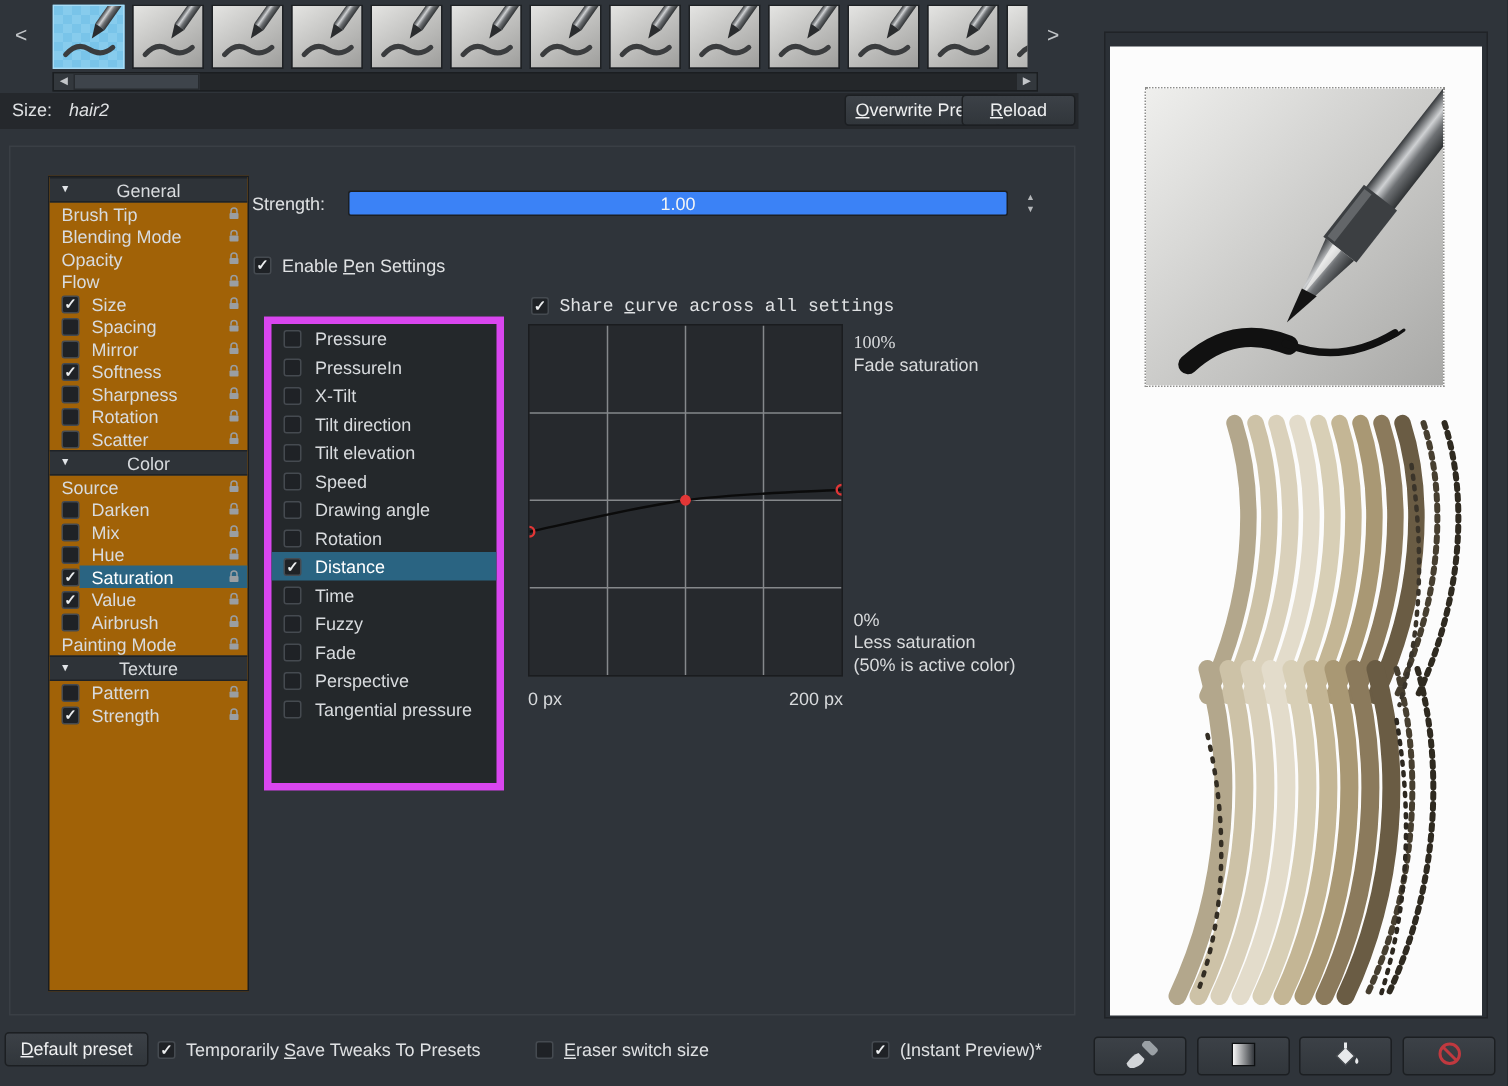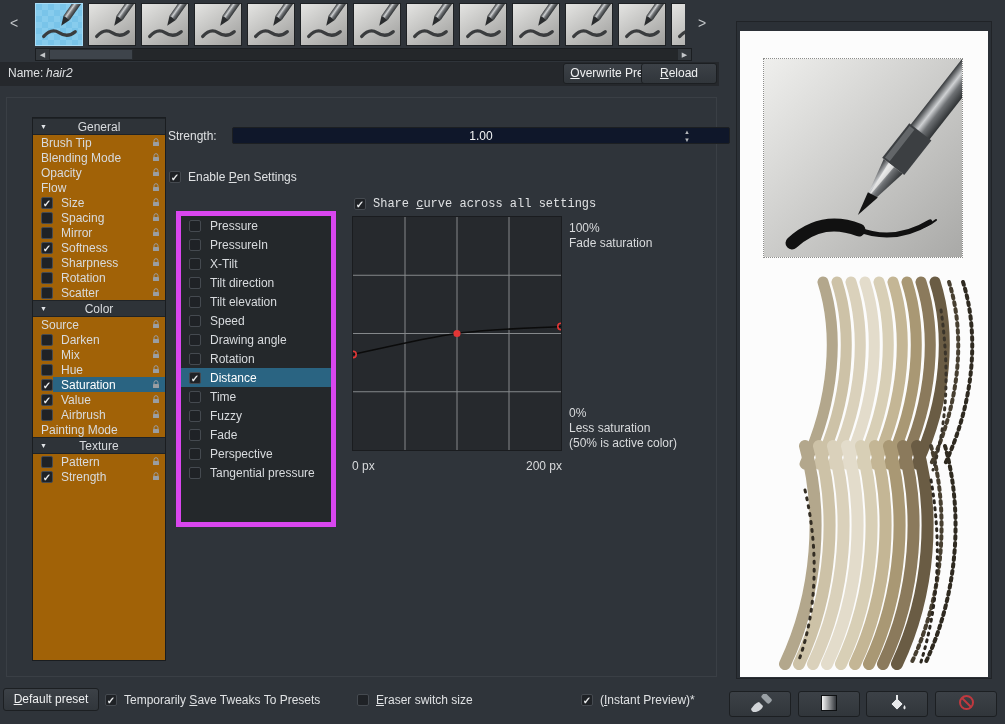--- a/index.html
+++ b/index.html
@@ -46,21 +46,21 @@
   .tri{position:absolute;left:7px;top:0;font-size:7px;line-height:15px;color:#e2e5e8;}
   .lock{flex:none;display:inline-flex;align-items:center;}
 
   
   .cb{display:inline-block;width:12px;height:12px;background:#1f2226;border:1px solid #454a50;
       border-radius:2px;color:#eceeef;font-size:10px;font-weight:bold;line-height:11px;
       text-align:center;box-sizing:border-box;flex:none;vertical-align:middle;overflow:visible;}
   .srow .cb{margin-left:8px;}
 
   
-  #strength-slider{position:absolute;left:232px;top:127px;width:498px;height:17px;background:#0f172a;
+  #strength-slider{position:absolute;left:232px;top:127px;width:440px;height:17px;background:#3b82f6;
       border:1px solid #1c1f22;border-radius:2px;color:#f2f4f5;text-align:center;line-height:16px;box-sizing:border-box;}
   .spin{position:absolute;left:681px;width:12px;height:8px;font-size:6px;color:#b4b7ba;text-align:center;line-height:8px;}
 
   
   #sensor-list{position:absolute;left:176px;top:211px;width:160px;height:316px;
                background:#24282b;border:5px solid #d946ef;box-sizing:border-box;overflow:hidden;}
   .qrow{display:flex;align-items:center;height:19px;padding-left:8px;color:#d8dbde;white-space:nowrap;}
   .qrow .cb{margin-right:9px;}
   .qrow.sel{background:#2a6482;color:#ffffff;}
 
@@ -210,21 +210,21 @@
     </div>
   <div class="strip-arrow" style="left:698px;">&gt;</div>
 
   <div class="hscroll">
     <div class="hs-btn" style="left:0;">◀</div>
     <div class="hs-thumb"></div>
     <div class="hs-btn" style="right:0;">▶</div>
   </div>
 
   <div class="name-strip"></div>
-  <div class="abs" style="left:8px;top:66px;">Name:</div>
+  <div class="abs" style="left:8px;top:66px;">Size:</div>
   <div class="abs" style="left:46px;top:66px;font-style:italic;">hair2</div>
   <div class="abs btn" style="left:533px;top:63px;width:104px;height:21px;line-height:19px;margin-left:30px;"><u>O</u>verwrite Preset</div>
   <div class="abs btn" style="left:641px;top:63px;width:76px;height:21px;line-height:19px;"><u>R</u>eload</div>
 
   <div class="mainframe"></div>
 
   <div id="settings-list">
       <div class="srow hdr">
         <span class="tri">▼</span>
         <span class="hlbl">General</span>
@@ -568,21 +568,21 @@
         <line x1="104" y1="0" x2="104" y2="233" stroke="#85888b" stroke-width="1"></line>
         <line x1="0" y1="116.5" x2="208" y2="116.5" stroke="#85888b" stroke-width="1"></line>
         <line x1="156" y1="0" x2="156" y2="233" stroke="#85888b" stroke-width="1"></line>
         <line x1="0" y1="174.75" x2="208" y2="174.75" stroke="#85888b" stroke-width="1"></line>
         <path d="M0,137.47000000000003 C17.333333333333332,133.97500000000002 69.33333333333334,121.16000000000001 104,116.5 C138.66666666666666,111.83999999999999 190.66666666666666,110.675 208,109.50999999999999" fill="none" stroke="#0b0b0b" stroke-width="1.6"></path>
         <circle cx="0" cy="137.47000000000003" r="3.2" fill="none" stroke="#e23636" stroke-width="1.6"></circle>
         <circle cx="104" cy="116.5" r="3.6" fill="#e23636" stroke="#e23636" stroke-width="0"></circle>
         <circle cx="208" cy="109.50999999999999" r="3.2" fill="none" stroke="#e23636" stroke-width="1.6"></circle>
       </svg>
   </div>
-  <div class="curve-cap" style="left:569px;top:221px;">100%</div>
+  <div class="curve-cap" style="left:569px;top:221px;font-family:Liberation Serif, serif;">100%</div>
   <div class="curve-cap" style="left:569px;top:236px;">Fade saturation</div>
   <div class="curve-cap" style="left:569px;top:406px;">0%</div>
   <div class="curve-cap" style="left:569px;top:421px;">Less saturation</div>
   <div class="curve-cap" style="left:569px;top:436px;">(50% is active color)</div>
   <div class="curve-cap" style="left:352px;top:459px;">0 px</div>
   <div class="curve-cap" style="left:522px;top:459px;width:40px;text-align:right;">200 px</div>
 
   <div class="abs btn" style="left:3px;top:688px;width:96px;height:23px;line-height:21px;"><u>D</u>efault preset</div>
   <div class="abs" style="left:105px;top:693px;display:flex;align-items:center;">
     <span class="cb" id="cb-tweaks">✓</span>

